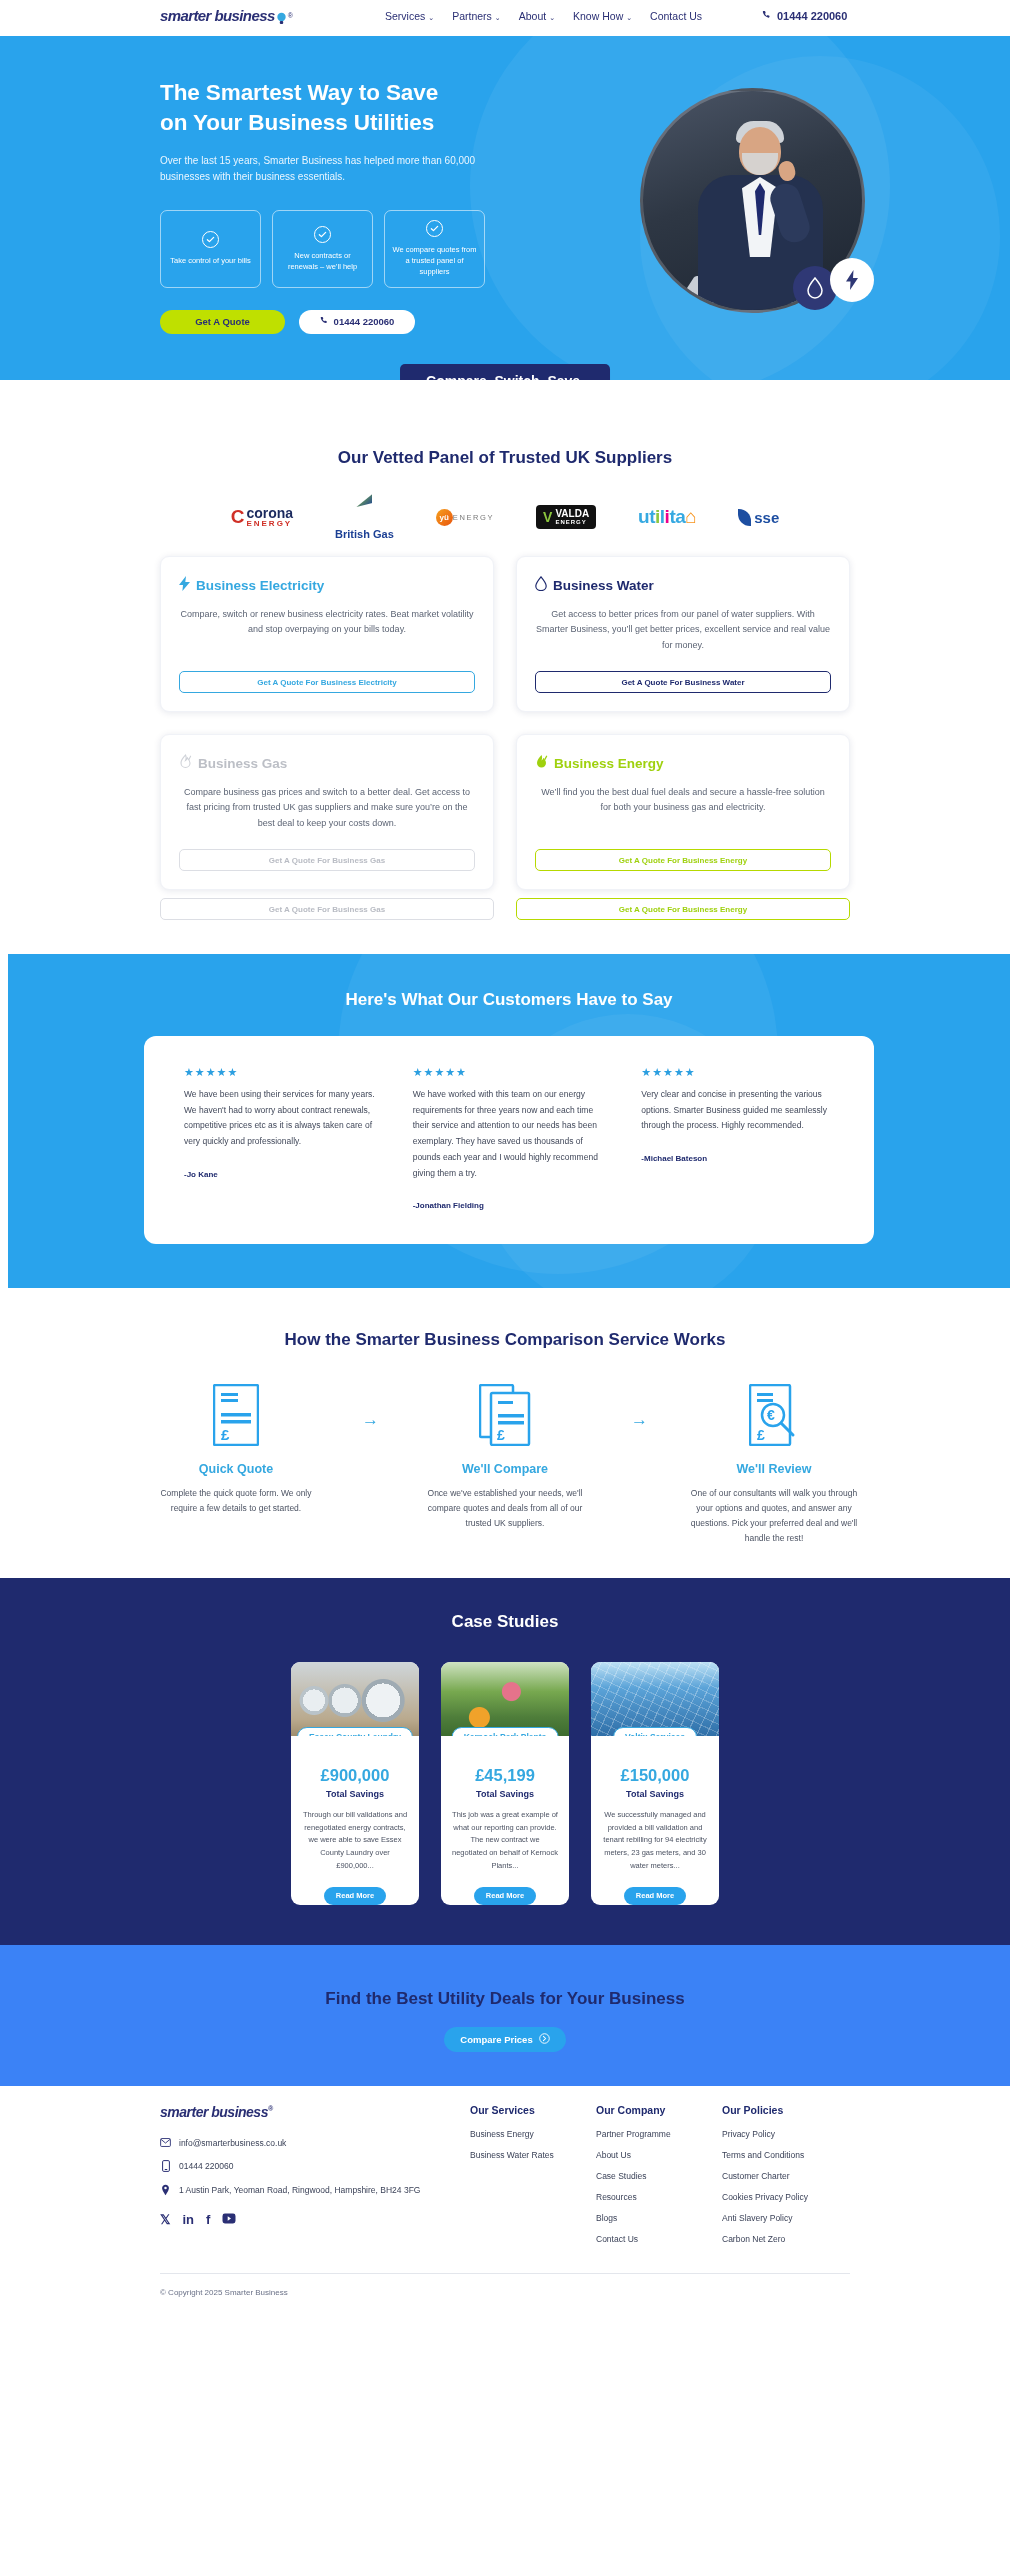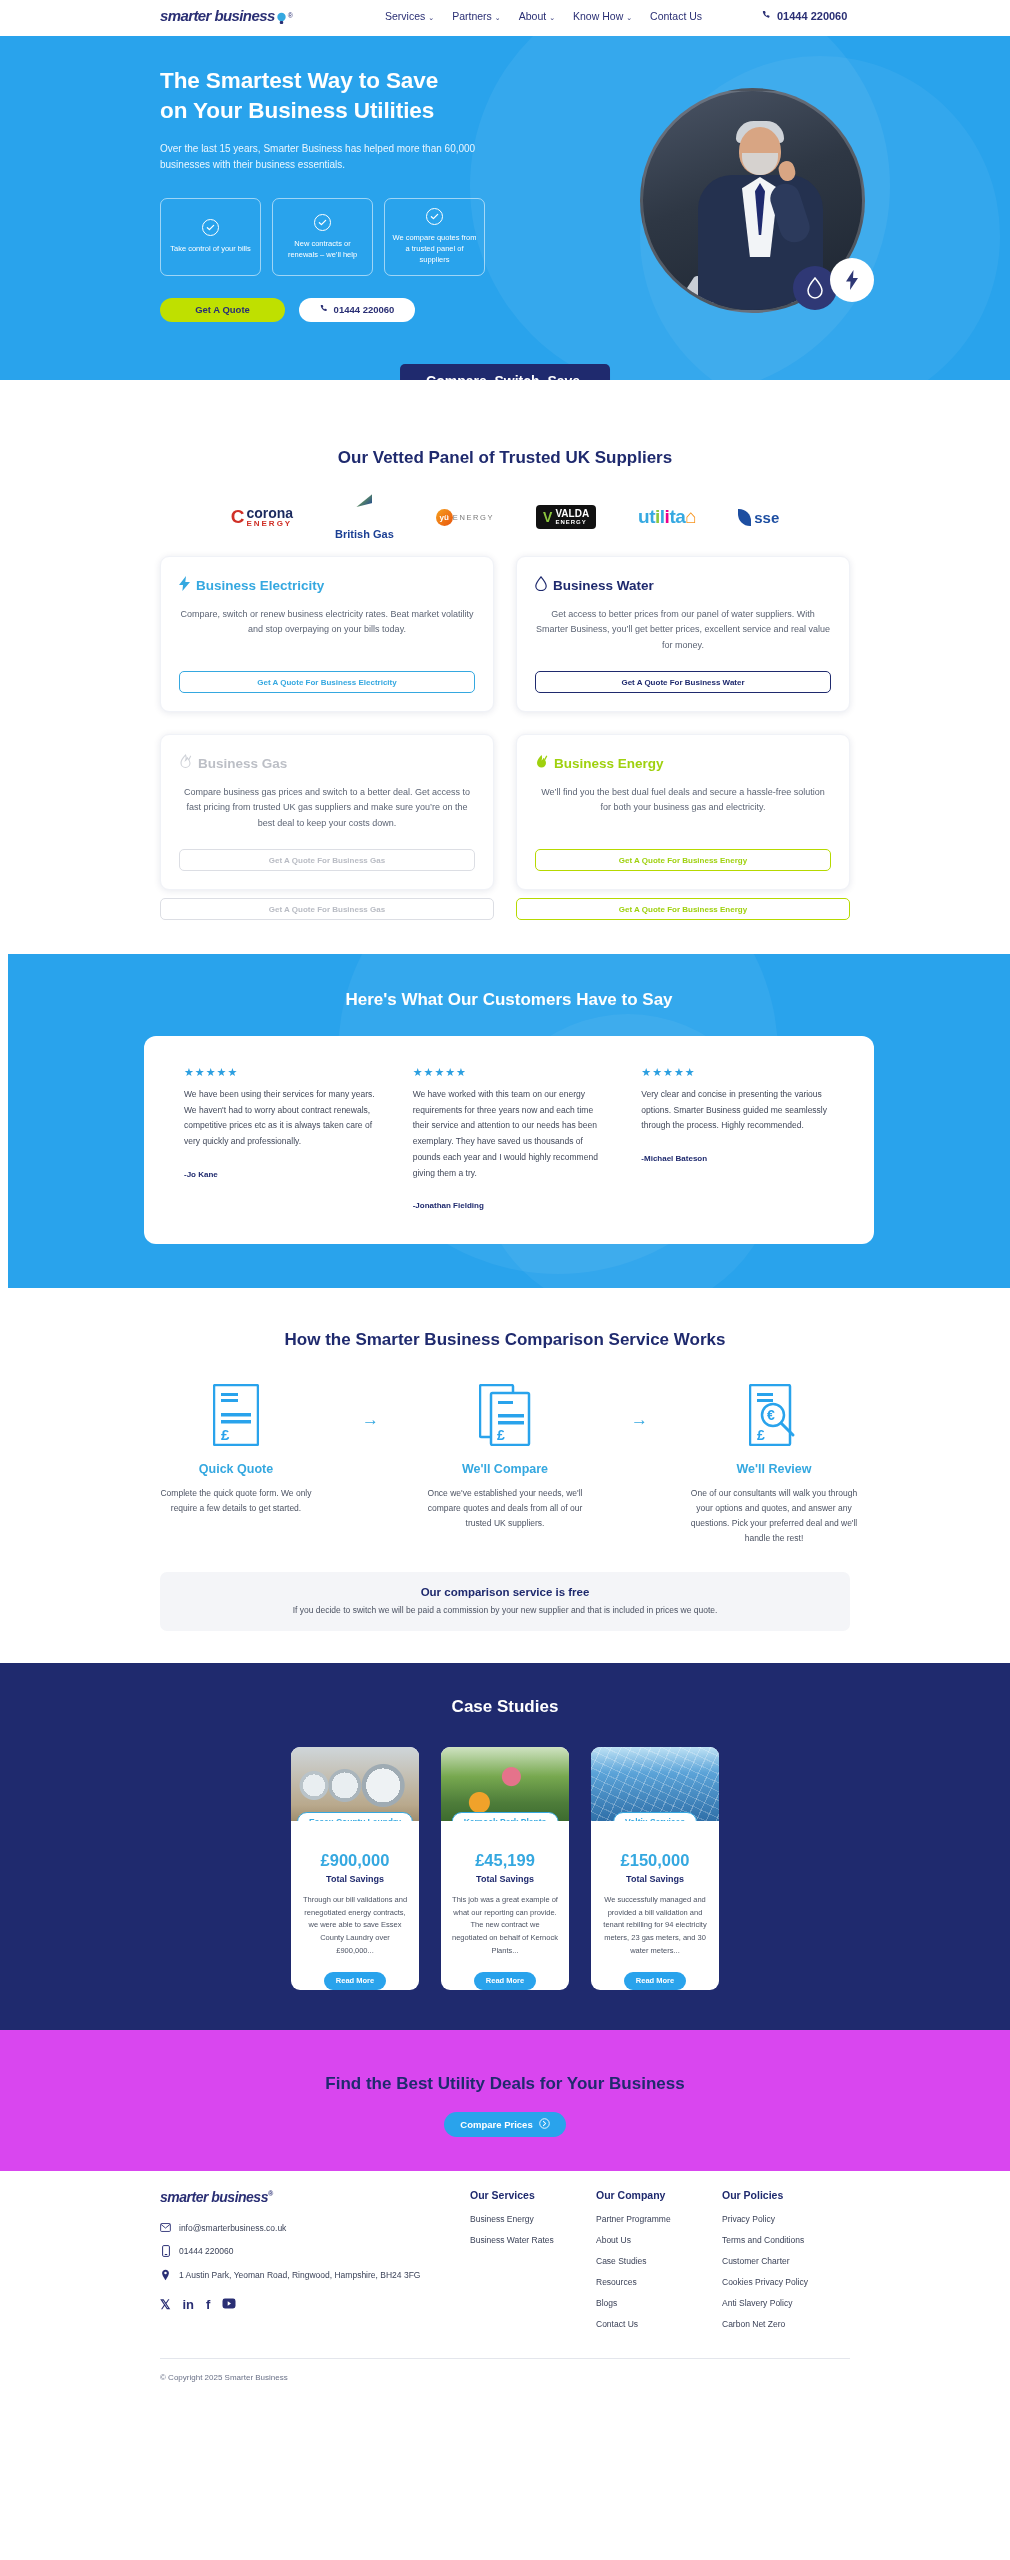--- a/index.html
+++ b/index.html
@@ -54,21 +54,21 @@
     content:""; position:absolute; right: 120px; top: -60px;
     width: 420px; height: 420px; border-radius: 50%;
     background: rgba(255,255,255,0.06);
   }
   .hero::after {
     content:""; position:absolute; right: 10px; top: 20px;
     width: 360px; height: 360px; border-radius: 50%;
     background: rgba(255,255,255,0.05);
   }
   .hero-inner { position: relative; width: 1010px; height: 100%; }
-  .hero-left { position: absolute; left: 160px; top: 30px; width: 400px; z-index: 3; }
+  .hero-left { position: absolute; left: 160px; top: 42px; width: 400px; z-index: 3; }
   .hero-title {
     color: #fff; font-size: 22.5px; font-weight: bold; line-height: 1.33; letter-spacing: -0.1px;
   }
   .hero-sub {
     color: #eaf6ff; font-size: 10px; line-height: 1.65; margin-top: 15px; width: 330px;
   }
   .hero-cards { display: flex; gap: 11px; margin-top: 24px; }
   .hero-card {
     width: 101px; height: 78px; border: 1px solid rgba(255,255,255,0.55); border-radius: 7px;
     display: flex; flex-direction: column; align-items: center; justify-content: center;
@@ -232,21 +232,21 @@
   }
   .case-amt { font-size: 16.5px; font-weight:bold; color:#35a8e0; margin-top: 30px; }
   .case-lbl { font-size: 9px; font-weight:bold; color:#1f2a6e; margin-top: 4px; }
   .case-desc { font-size: 7.5px; line-height:1.7; color:#4c5363; margin: 10px 11px 0; }
   .case-btn {
     margin: 14px auto 0; width: 62px; height: 18px; background:#29a3ec; border-radius:10px;
     color:#fff; font-size:7.5px; font-weight:bold; display:flex;align-items:center;justify-content:center;cursor:pointer;border:none;
   }
 
   
-  .cta { background:#d946ef; padding: 44px 0 34px; text-align:center; }
+  .cta { background:#3b82f6; padding: 44px 0 34px; text-align:center; }
   .cta-title { font-size:17px; font-weight:bold; color:#1f2a6e; }
   .cta-btn {
     margin: 18px auto 0; width: 122px; height: 25px; background:#29a3ec; border-radius:13px;
     color:#fff; font-size:9.5px; font-weight:bold; display:flex;align-items:center;justify-content:center;gap:6px;cursor:pointer;border:none;
   }
 
   
   .footer { background:#fff; padding: 18px 0 0; }
   .footer-inner { width: 690px; margin: 0 auto; display:flex; }
   .f-left { width: 310px; }
@@ -563,24 +563,20 @@
           <text x="18" y="36" font-size="14" font-weight="bold" fill="#29a3ec" font-family="Liberation Sans, sans-serif">€</text>
           <path d="M32 39 L44 51" stroke="#29a3ec" stroke-width="3" stroke-linecap="round"></path>
           <text x="8" y="56" font-size="14" font-weight="bold" fill="#29a3ec" font-family="Liberation Sans, sans-serif">£</text>
         </svg>
       </div>
       <div class="how-h">We'll Review</div>
       <div class="how-p">One of our consultants will walk you through your options and quotes, and answer any questions. Pick your preferred deal and we'll handle the rest!</div>
     </div>
   </div>
 
-  <div class="free-box">
-    <div class="free-title">Our comparison service is free</div>
-    <div class="free-sub">If you decide to switch we will be paid a commission by your new supplier and that is included in prices we quote.</div>
-  </div>
 </div>
 
 <div class="cases">
   <div class="cases-title">Case Studies</div>
   <div class="cases-row">
 
     <div class="case-card">
       <div class="case-img img-laundry">
         <div class="case-badge">Essex County Laundry</div>
       </div>

